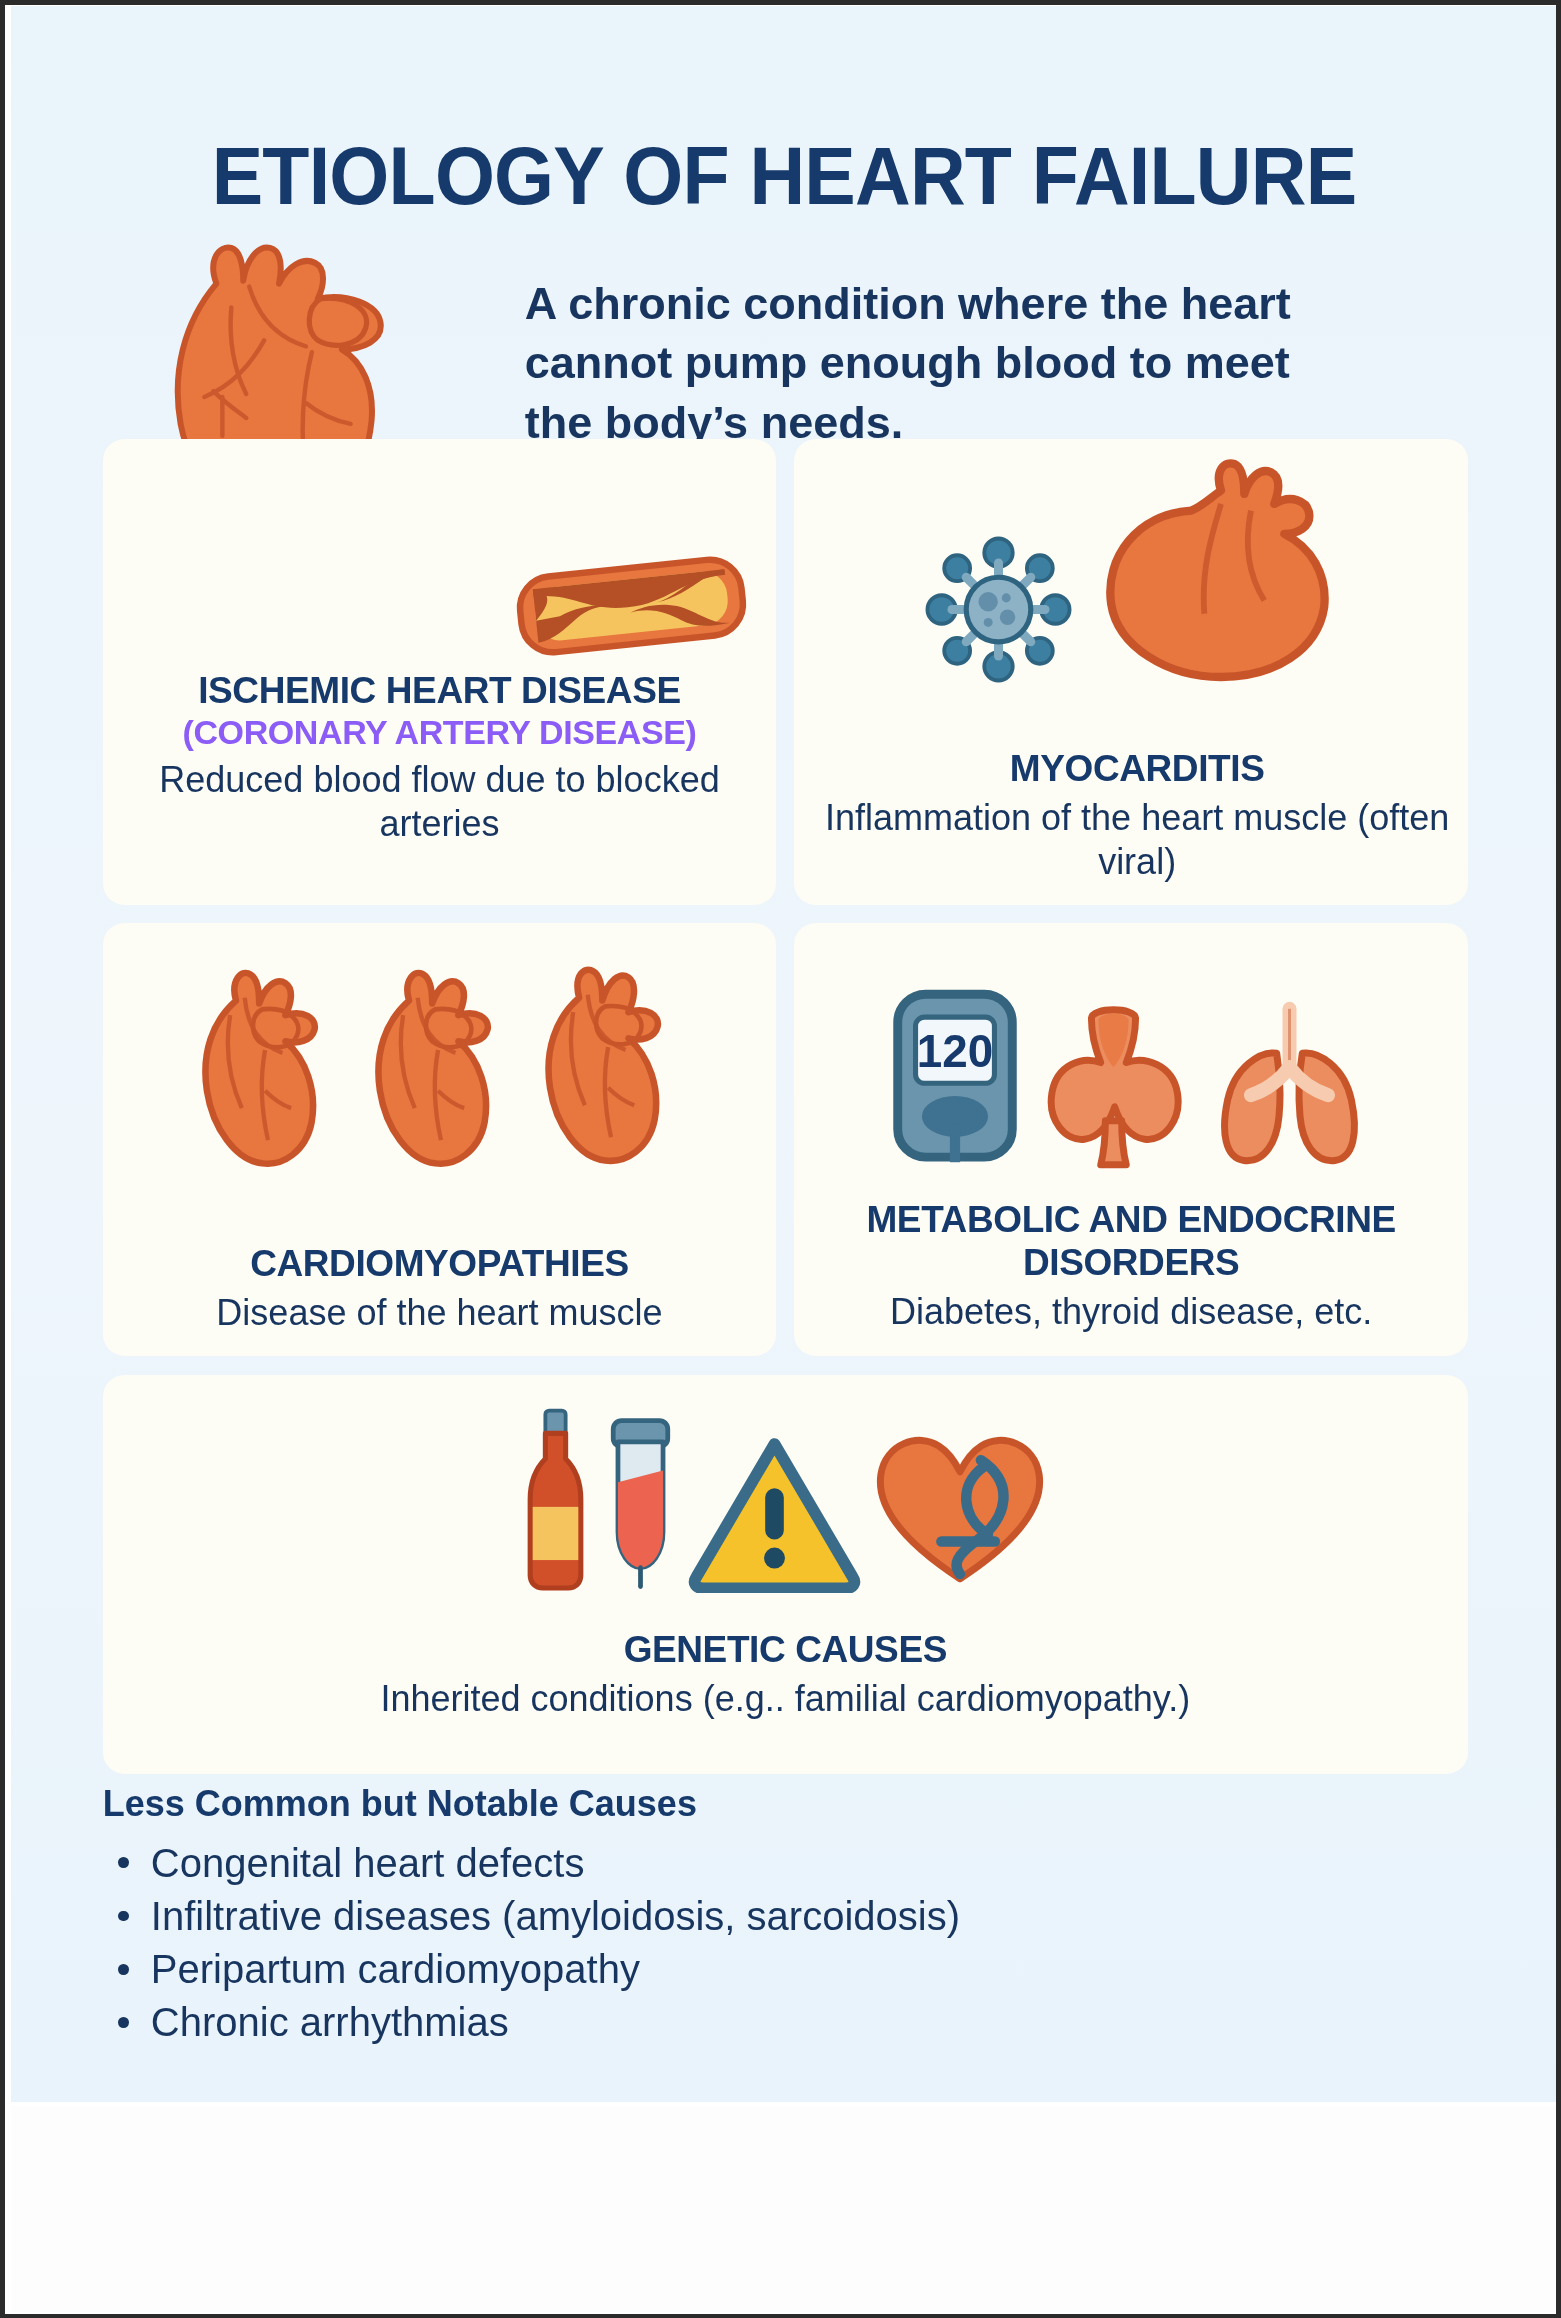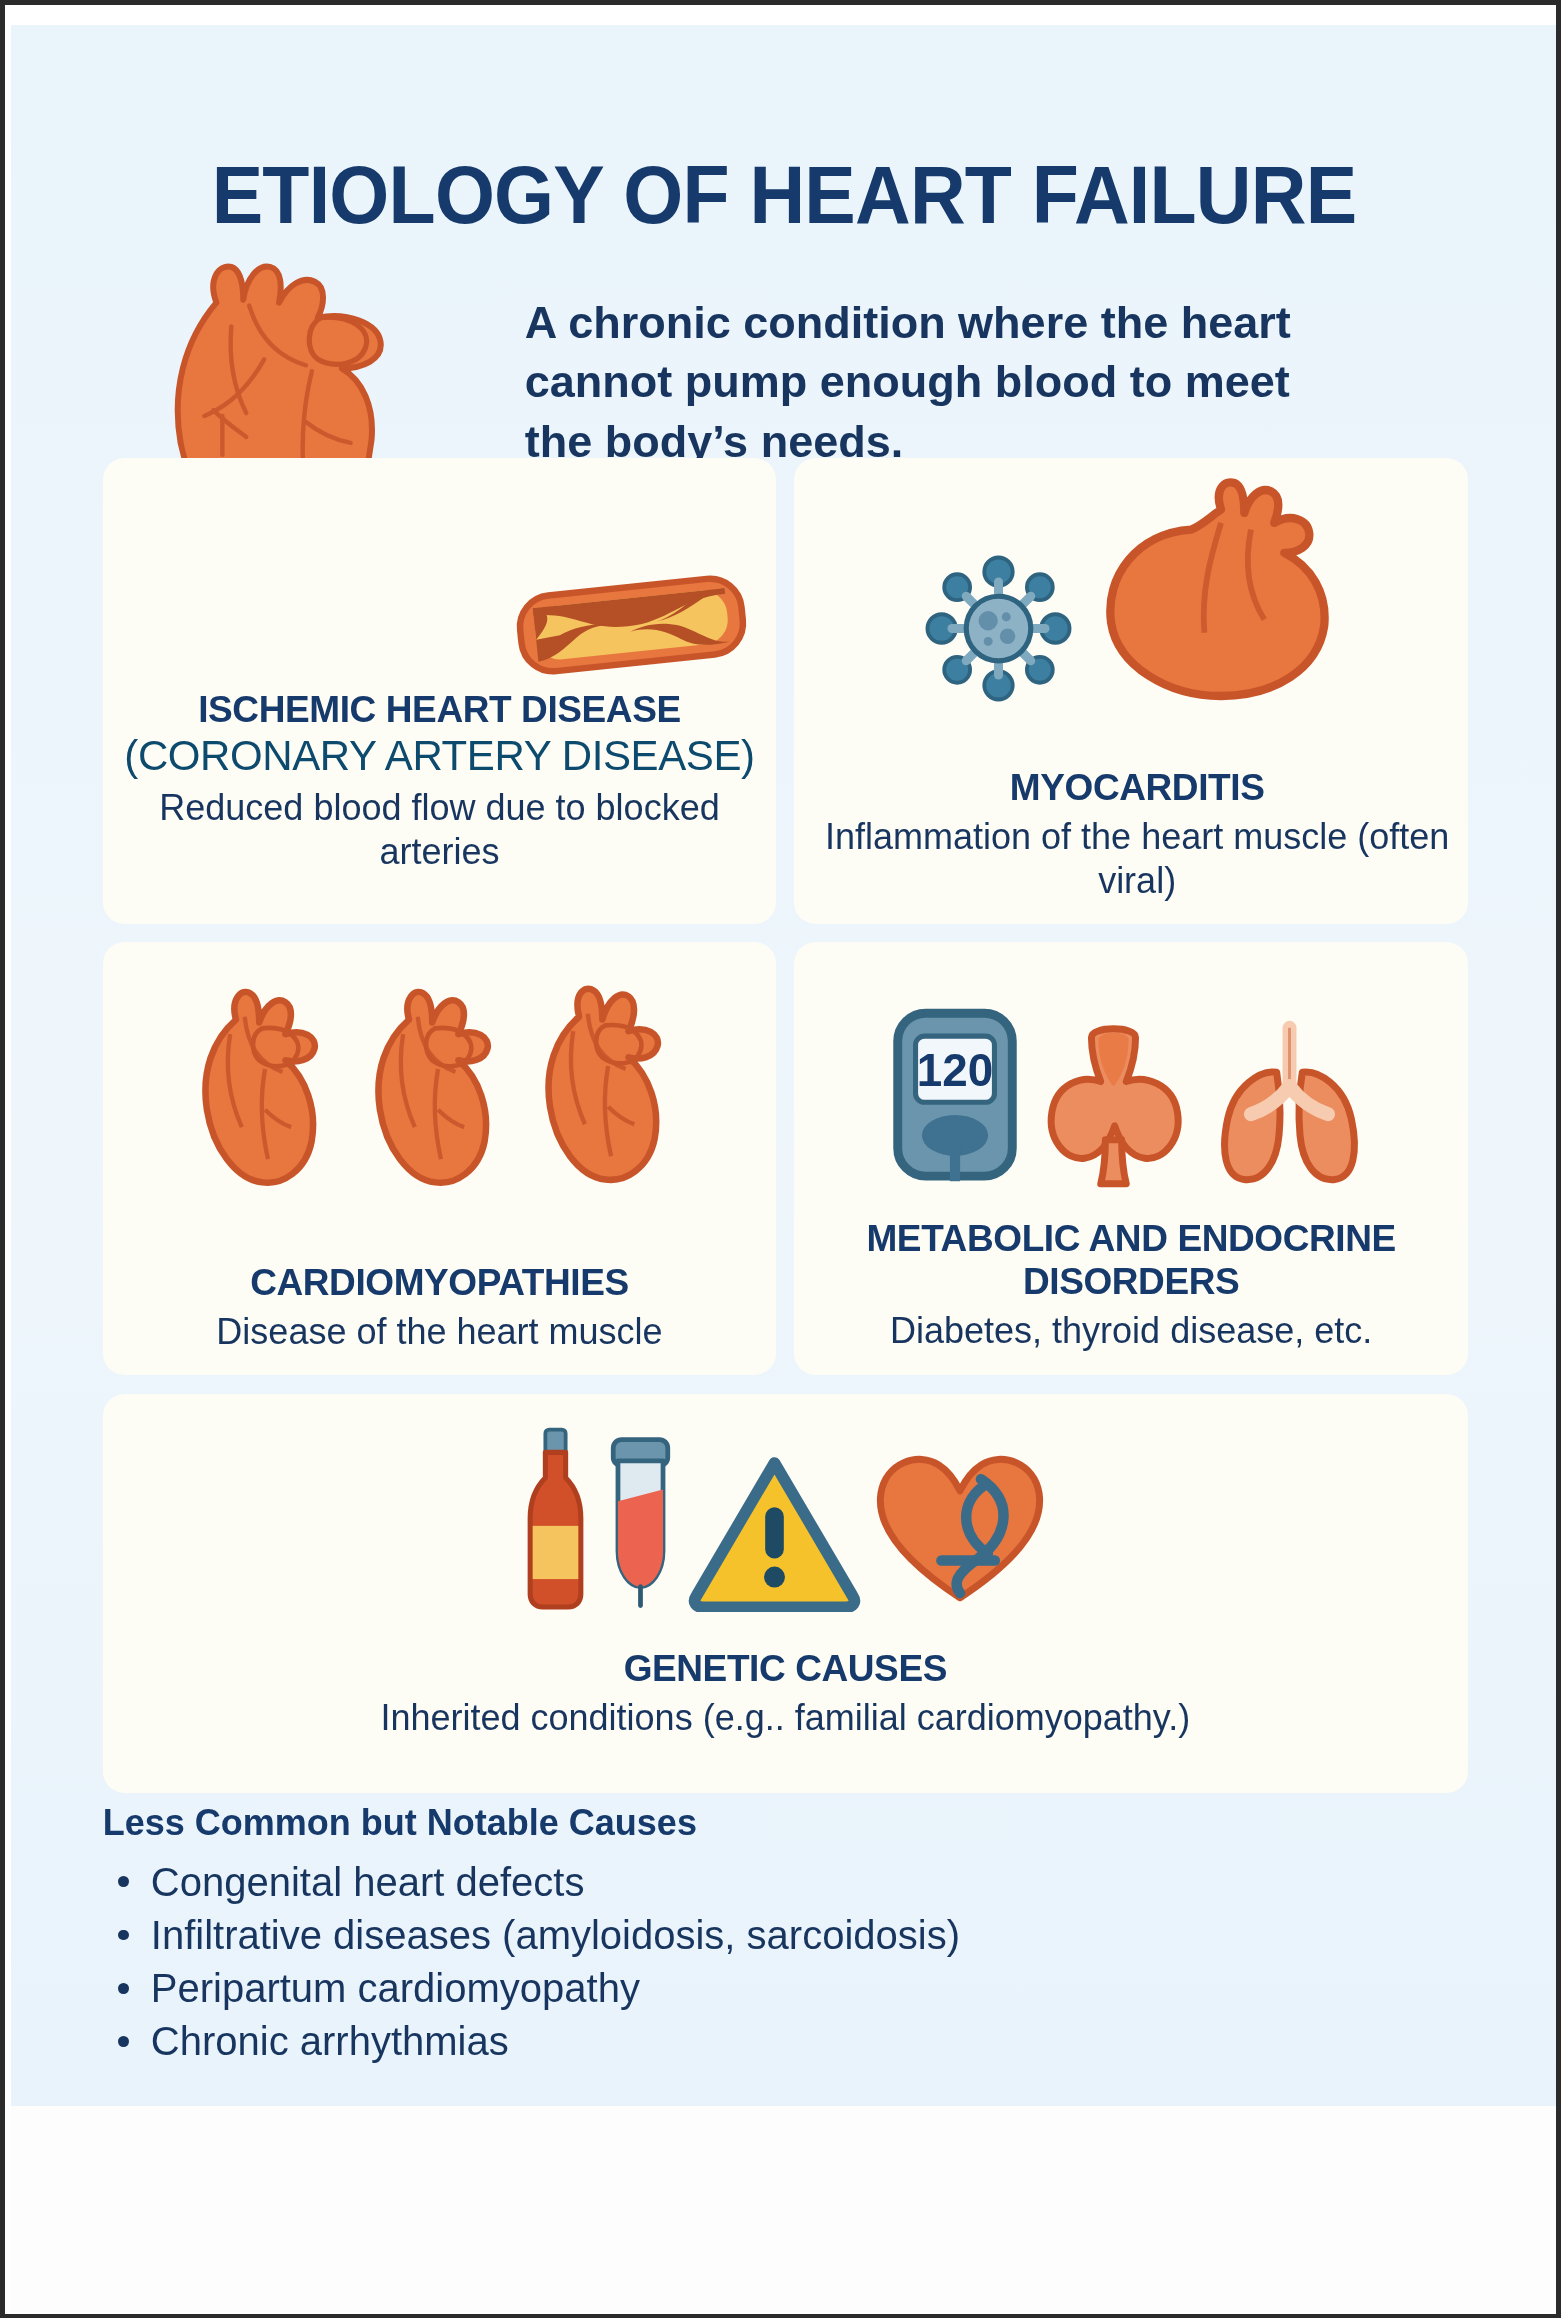--- a/index.html
+++ b/index.html
@@ -8,21 +8,21 @@
   .page{
     position:relative;
     width:1561px;height:2319px;
     background:#ffffff;
     box-sizing:border-box;
     border:5.8px solid #2b2b2b;
     overflow:hidden;
   }
   .canvas{
     position:absolute;
-    left:5.8px;top:20px;
+    left:5.8px;top:1px;
     width:1546px;height:2096px;
     background:linear-gradient(180deg,#eaf4fb 0%,#eef6fc 55%,#e9f3fb 100%);
     box-sizing:border-box;
     padding:17px;
   }
   .bottom-strip{
     position:absolute;left:5.8px;top:2101px;
     width:1546px;height:206px;background:#fdfdfd;
   }
 
@@ -63,21 +63,21 @@
   .row2 .card{height:433px;}
   .row3 .card{height:399px;}
 
   .art{display:flex;align-items:flex-end;justify-content:center;width:100%;}
   .card-text{width:100%;text-align:center;}
   .card-title{
     font-size:37px;font-weight:bold;color:#163a6b;line-height:1.16;
     letter-spacing:-0.4px;
   }
   .card-sub{
-    font-size:42px;font-weight:normal;color:#0c4a6e;line-height:1.16;
+    font-size:34px;font-weight:bold;color:#8b5cf6;line-height:1.16;
     letter-spacing:-0.4px;
   }
   .card-desc{
     font-size:36px;color:#17355f;line-height:1.22;margin-top:5px;font-weight:400;
   }
 
   
   .c-ihd .art{height:208px;justify-content:flex-end;padding-right:8.3px;}
   .c-ihd .card-text{margin-top:10px;}
   .c-myo .art{height:250px;gap:15px;}

